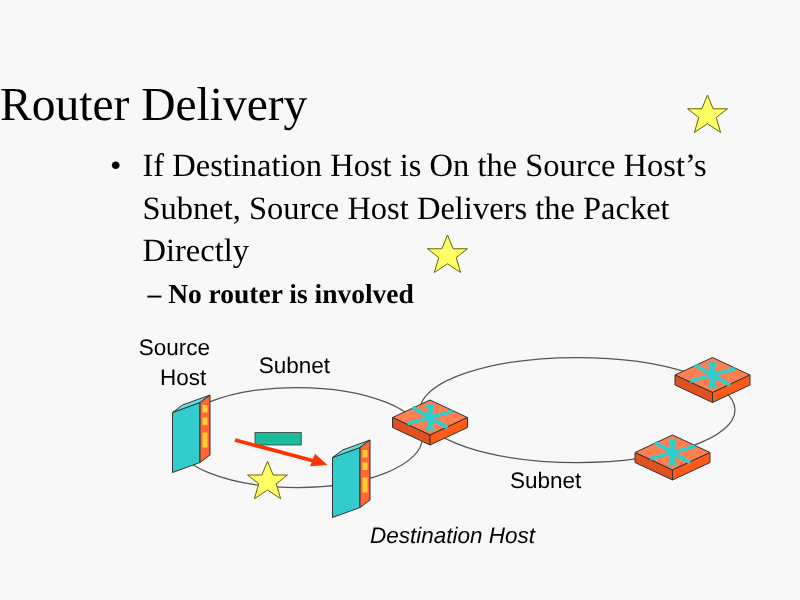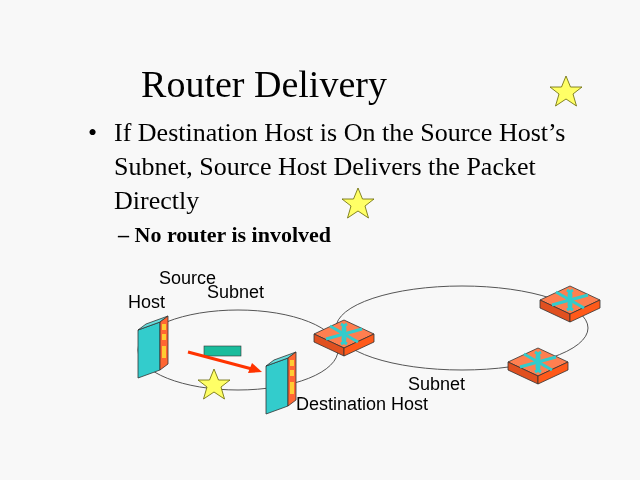--- a/index.html
+++ b/index.html
@@ -1,17 +1,17 @@
 <!DOCTYPE html>
 <html><head>
 <meta charset="utf-8">
 <style>
   html, body { margin:0; padding:0; }
   body { width:640px; height:480px; background:#f8f8f8; position:relative; overflow:hidden; font-family:"Liberation Serif", serif; }
-  .title { position:absolute; left:0; width:528px; top:62px; text-align:center; font-size:38px; color:#000; }
+  .title { position:absolute; left:0; width:528px; top:62px; font-size:38px; color:#000; }
   .bullet { position:absolute; left:88px; top:116px; font-size:26px; line-height:34px; color:#000; width:500px; }
   .bullet .dot { position:absolute; left:0; top:0; }
   .bullet .txt { position:absolute; left:26px; top:0; width:480px; }
   .sub { position:absolute; left:118px; top:222px; font-size:22px; color:#000;font-weight:bold; }
   .lbl { position:absolute; font-family:"Liberation Sans", sans-serif; font-size:18px; color:#000; }
   svg.diagram { position:absolute; left:0; top:0; }
 </style>
 </head>
 <body>
 
@@ -78,17 +78,17 @@
       <use href="#star"></use>
     </g>
   <g transform="translate(358,204)">
       <use href="#star"></use>
     </g>
   <g transform="translate(214,385)">
       <use href="#star"></use>
     </g>
 </svg>
 
-<div class="lbl" style="left:111px;top:268px;margin-left:48px;">Source</div>
+<div class="lbl" style="left:111px;top:268px;">Source</div>
 <div class="lbl" style="left:128px;top:292px;">Host</div>
 <div class="lbl" style="left:207px;top:282px;">Subnet</div>
 <div class="lbl" style="left:408px;top:374px;">Subnet</div>
-<div class="lbl" style="left:296px;top:394px;">Destination Host</div>
+<div class="lbl" style="left:296px;top:418px;font-style:italic;">Destination Host</div>
 
 </body></html>

